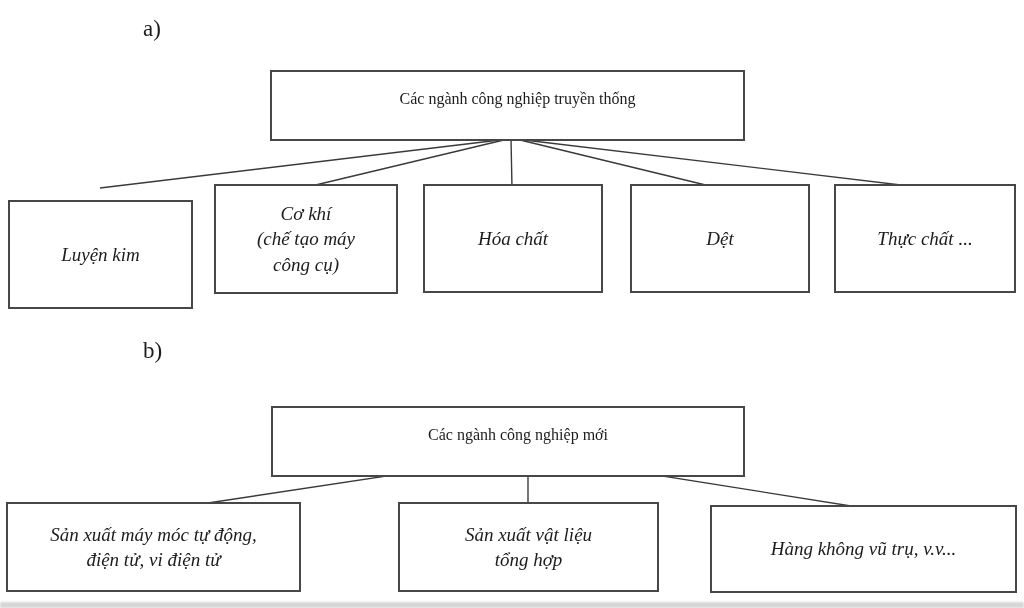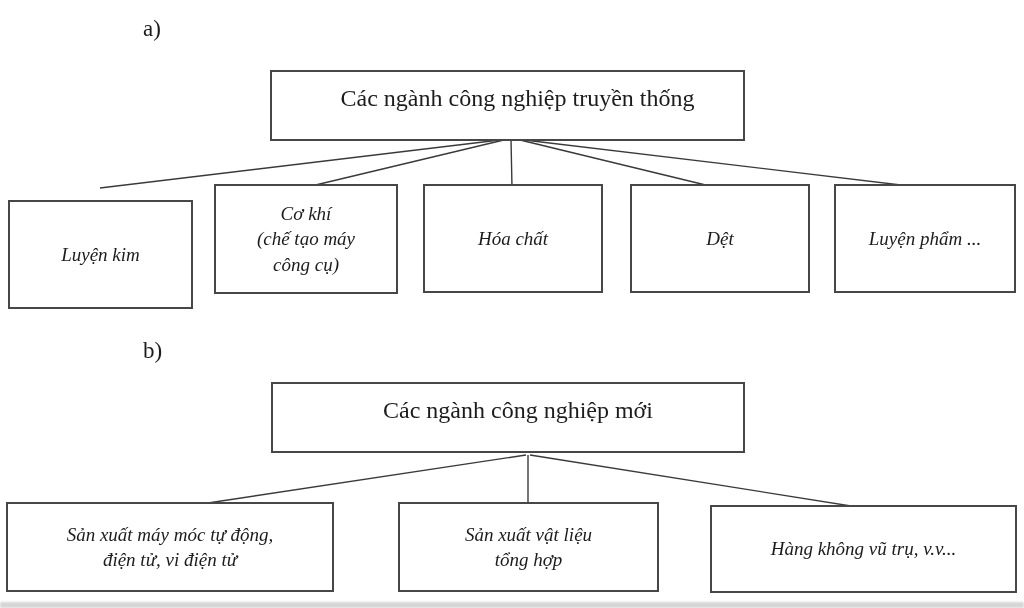--- a/index.html
+++ b/index.html
@@ -42,41 +42,41 @@
     background: var(--background);
     border: 2px solid var(--box-border);
     display: flex;
     align-items: center;
     justify-content: center;
     text-align: center;
     white-space: pre-line;
     line-height: 1.32;
   }
   .root-box {
-    font-size: 24px;
+    font-size: 16px;
     padding-bottom: 14px; 
     padding-left: 20px;
   }
   .child-box {
     font-size: 19px;
     padding: 2px 6px;
     font-style: italic;
   }
   
   #label-a { left: 143px; top: 16px; }
   #root-a  { left: 270px; top: 70px;  width: 475px; height: 71px; }
   #a-c0 { left: 8px;   top: 184px; width: 185px; height: 109px; margin-top: 16px; }
   #a-c1 { left: 214px; top: 184px; width: 184px; height: 110px; }
   #a-c2 { left: 423px; top: 184px; width: 180px; height: 109px; }
   #a-c3 { left: 630px; top: 184px; width: 180px; height: 109px; }
   #a-c4 { left: 834px; top: 184px; width: 182px; height: 109px; }
   
   #label-b { left: 143px; top: 338px; }
-  #root-b  { left: 271px; top: 382px; width: 474px; height: 71px; }
-  #b-c0 { left: 6px;   top: 502px; width: 328px; height: 90px; }
+  #root-b  { left: 271px; top: 406px; width: 474px; height: 71px; }
+  #b-c0 { left: 6px;   top: 502px; width: 295px; height: 90px; }
   #b-c1 { left: 398px; top: 502px; width: 261px; height: 90px; }
   #b-c2 { left: 710px; top: 505px; width: 307px; height: 88px; }
   
   .bottom-band {
     position: absolute;
     left: 0; top: 602px;
     width: 1024px; height: 6px;
     background: var(--bottom-band);
     opacity: 0.75;
     filter: blur(1px);
@@ -104,21 +104,21 @@
   <div class="section-label" id="label-a">a)</div>
 
   <div class="box root-box" id="root-a">Các ngành công nghiệp truyền thống</div>
 
   <div class="box child-box" id="a-c0">Luyện kim</div>
   <div class="box child-box" id="a-c1">Cơ khí
 (chế tạo máy
 công cụ)</div>
   <div class="box child-box" id="a-c2">Hóa chất</div>
   <div class="box child-box" id="a-c3">Dệt</div>
-  <div class="box child-box" id="a-c4">Luyện phẩm ...</div>
+  <div class="box child-box" id="a-c4">Thực chất ...</div>
 
   <div class="section-label" id="label-b">b)</div>
 
   <div class="box root-box" id="root-b">Các ngành công nghiệp mới</div>
 
   <div class="box child-box" id="b-c0">Sản xuất máy móc tự động,
 điện tử, vi điện tử</div>
   <div class="box child-box" id="b-c1">Sản xuất vật liệu
 tổng hợp</div>
   <div class="box child-box" id="b-c2">Hàng không vũ trụ, v.v...</div>

